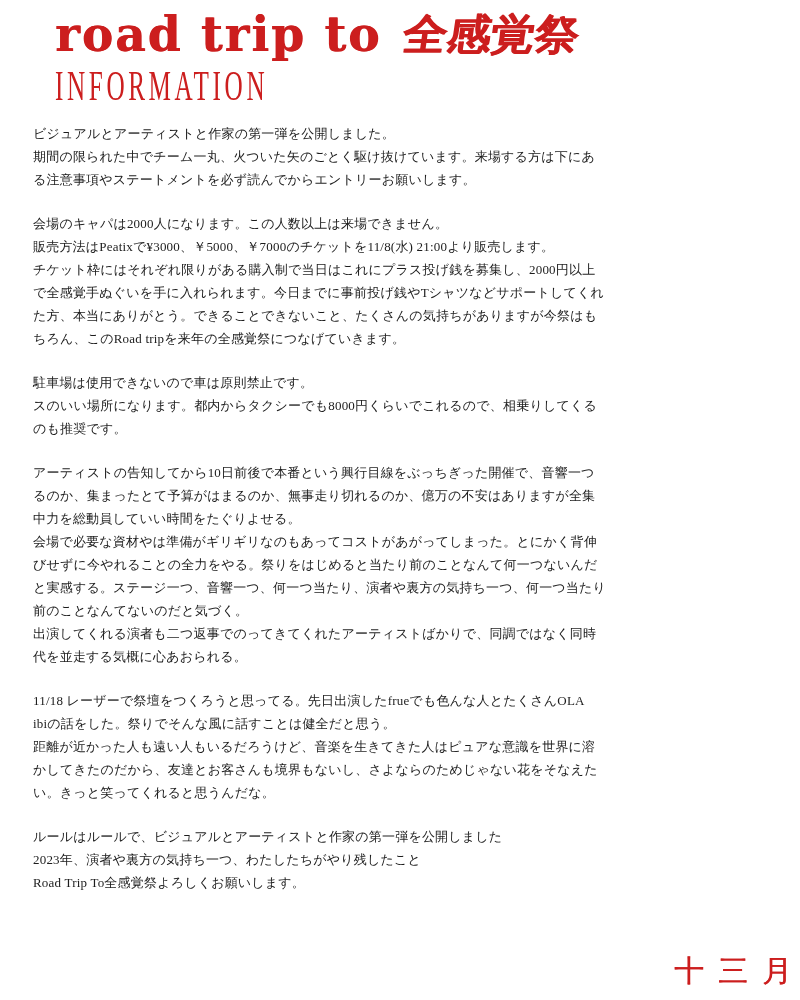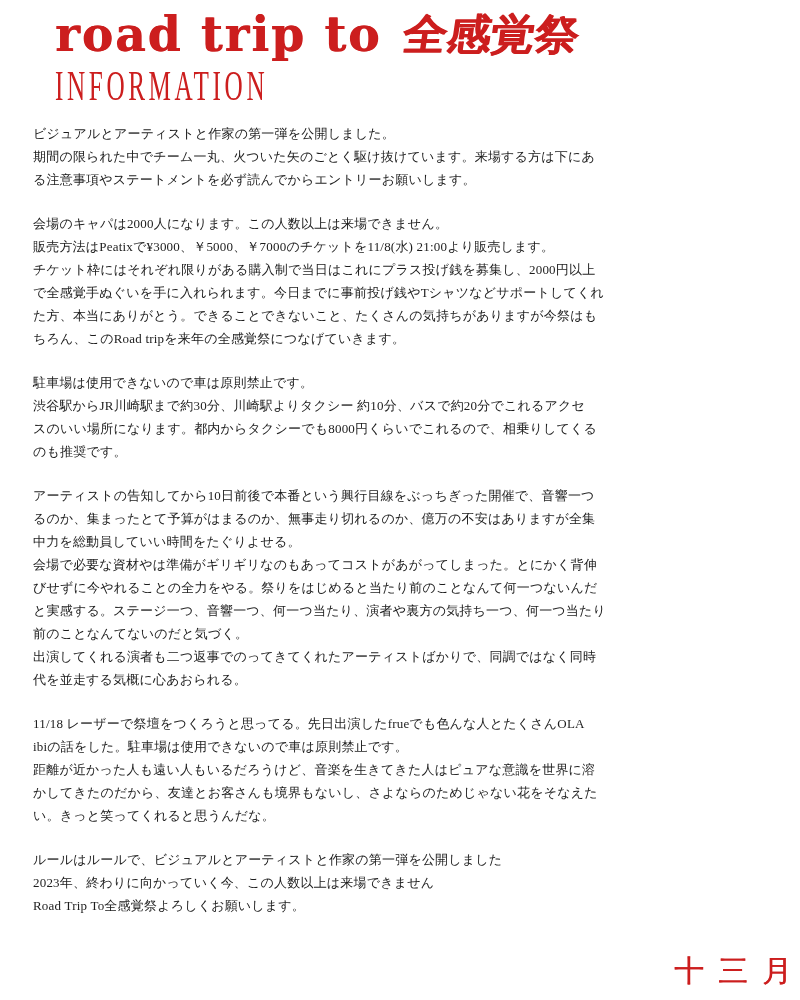--- a/index.html
+++ b/index.html
@@ -93,44 +93,43 @@
     <div class="para">
         <div class="line">会場のキャパは2000人になります。この人数以上は来場できません。</div>
         <div class="line">販売方法はPeatixで¥3000、￥5000、￥7000のチケットを11/8(水) 21:00より販売します。</div>
         <div class="line">チケット枠にはそれぞれ限りがある購入制で当日はこれにプラス投げ銭を募集し、2000円以上</div>
         <div class="line">で全感覚手ぬぐいを手に入れられます。今日までに事前投げ銭やTシャツなどサポートしてくれ</div>
         <div class="line">た方、本当にありがとう。できることできないこと、たくさんの気持ちがありますが今祭はも</div>
         <div class="line">ちろん、このRoad tripを来年の全感覚祭につなげていきます。</div>
       </div>
     <div class="para">
         <div class="line">駐車場は使用できないので車は原則禁止です。</div>
-        <div class="line">渋谷駅からJR川崎駅まで約30分、川崎駅よりタクシー 約10分、バスで約20分でこれるアクセ</div>
         <div class="line">スのいい場所になります。都内からタクシーでも8000円くらいでこれるので、相乗りしてくる</div>
         <div class="line">のも推奨です。</div>
       </div>
     <div class="para">
         <div class="line">アーティストの告知してから10日前後で本番という興行目線をぶっちぎった開催で、音響一つ</div>
         <div class="line">るのか、集まったとて予算がはまるのか、無事走り切れるのか、億万の不安はありますが全集</div>
         <div class="line">中力を総動員していい時間をたぐりよせる。</div>
         <div class="line">会場で必要な資材やは準備がギリギリなのもあってコストがあがってしまった。とにかく背伸</div>
         <div class="line">びせずに今やれることの全力をやる。祭りをはじめると当たり前のことなんて何一つないんだ</div>
         <div class="line">と実感する。ステージ一つ、音響一つ、何一つ当たり、演者や裏方の気持ち一つ、何一つ当たり</div>
         <div class="line">前のことなんてないのだと気づく。</div>
         <div class="line">出演してくれる演者も二つ返事でのってきてくれたアーティストばかりで、同調ではなく同時</div>
         <div class="line">代を並走する気概に心あおられる。</div>
       </div>
     <div class="para">
         <div class="line">11/18 レーザーで祭壇をつくろうと思ってる。先日出演したfrueでも色んな人とたくさんOLA</div>
-        <div class="line">ibiの話をした。駐車場は使用できないので車は原則禁止です。</div>
+        <div class="line">ibiの話をした。祭りでそんな風に話すことは健全だと思う。</div>
         <div class="line">距離が近かった人も遠い人もいるだろうけど、音楽を生きてきた人はピュアな意識を世界に溶</div>
         <div class="line">かしてきたのだから、友達とお客さんも境界もないし、さよならのためじゃない花をそなえた</div>
         <div class="line">い。きっと笑ってくれると思うんだな。</div>
       </div>
     <div class="para">
         <div class="line">ルールはルールで、ビジュアルとアーティストと作家の第一弾を公開しました</div>
-        <div class="line">2023年、終わりに向かっていく今、この人数以上は来場できません</div>
+        <div class="line">2023年、演者や裏方の気持ち一つ、わたしたちがやり残したこと</div>
         <div class="line">Road Trip To全感覚祭よろしくお願いします。</div>
       </div>
   </main>
 
   <div class="footer-label">十三月</div>
 
 </div>
 
 </body></html>

